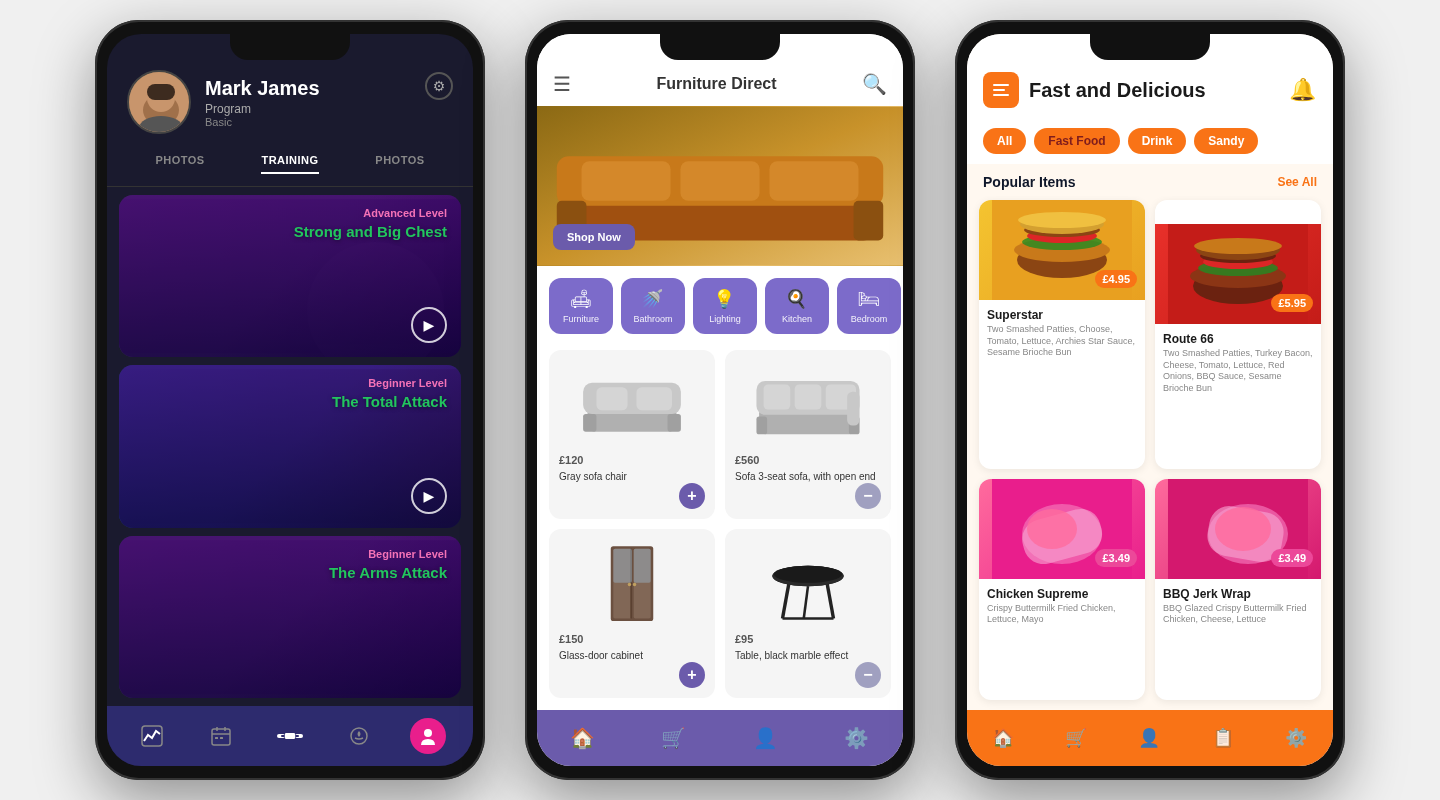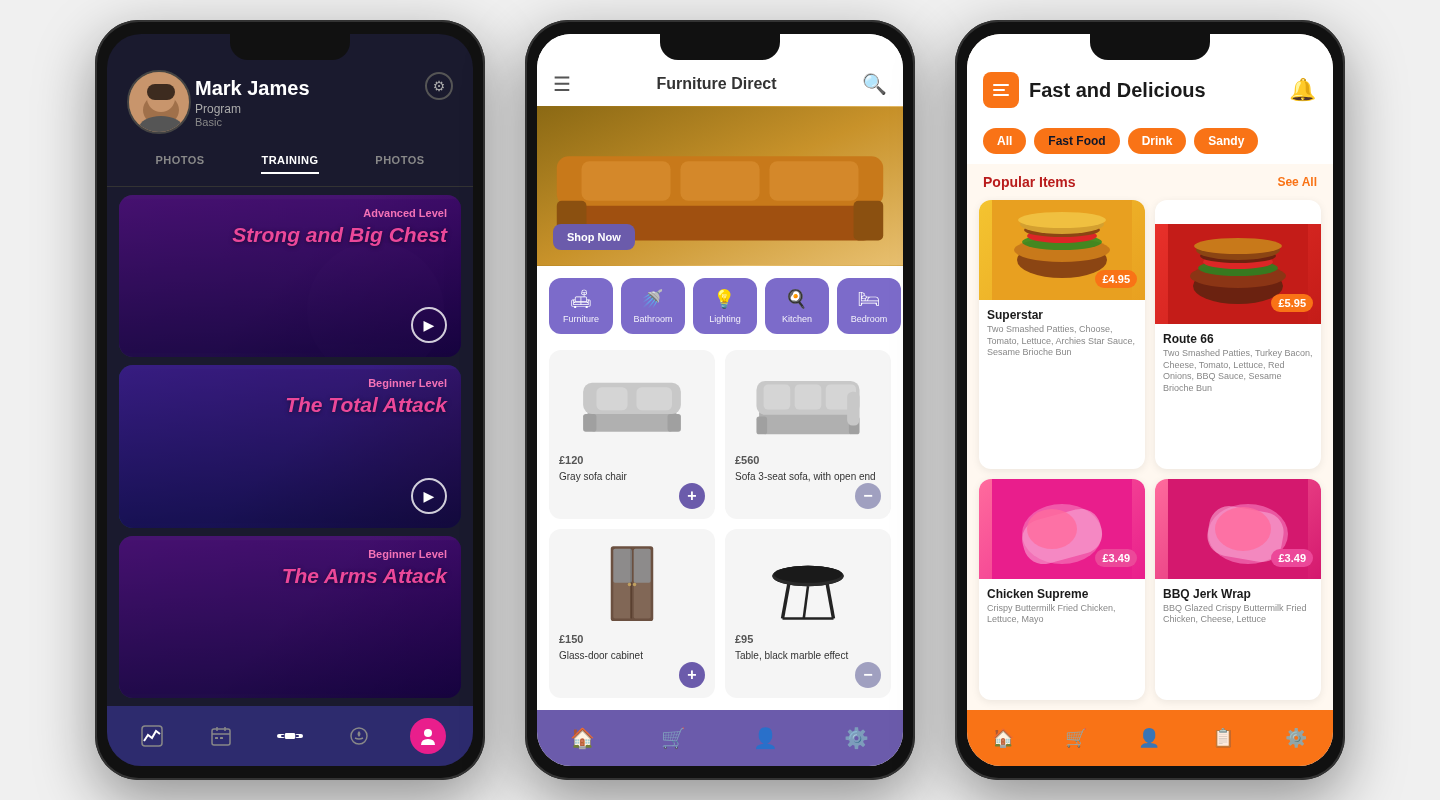--- a/index.html
+++ b/index.html
@@ -52,21 +52,21 @@
       width: 100%;
       height: 100%;
       display: flex;
       flex-direction: column;
       color: white;
     }
     .fitness-header {
       padding: 36px 20px 12px;
       display: flex;
       align-items: center;
-      gap: 4px;
+      gap: 14px;
       position: relative;
     }
     .avatar {
       width: 64px; height: 64px;
       border-radius: 50%;
       background: linear-gradient(135deg, #8B7355, #5a4535);
       overflow: hidden;
       flex-shrink: 0;
       border: 2px solid #444;
     }
@@ -131,25 +131,24 @@
       display: flex;
       flex-direction: column;
     }
     .workout-level {
       font-size: 11px;
       color: #f472b6;
       font-weight: 600;
       margin-bottom: 4px;
     }
     .workout-title {
-      font-size: 21px;
+      font-size: 15px;
       font-weight: 700;
-      color: #ec4899;
+      color: #22c55e;
       text-shadow: 0 1px 4px rgba(0,0,0,0.5);
-      font-style: italic;
     }
     .play-btn {
       position: absolute;
       right: 14px;
       bottom: 14px;
       width: 36px; height: 36px;
       border: 2px solid rgba(255,255,255,0.8);
       border-radius: 50%;
       display: flex; align-items: center; justify-content: center;
       color: white;
@@ -340,30 +339,30 @@
       background: white;
       flex-shrink: 0;
     }
     .food-cat-btn {
       padding: 6px 14px;
       border-radius: 20px;
       font-size: 12px;
       font-weight: 600;
     }
     .food-cat-btn.all { background: #f97316; color: white; }
-    .food-cat-btn.active { background: #f97316; color: #0f172a; }
+    .food-cat-btn.active { background: #f97316; color: #7f1d1d; }
     .food-cat-btn.inactive { background: #f97316; color: white; }
     .popular-section {
       padding: 10px 16px 6px;
       display: flex;
       align-items: center;
       justify-content: space-between;
       flex-shrink: 0;
     }
-    .popular-title { font-size: 14px; font-weight: 700; color: #b91c1c; }
+    .popular-title { font-size: 14px; font-weight: 700; color: #0f172a; }
     .see-all { font-size: 12px; color: #f97316; font-weight: 600; }
     .food-grid {
       flex: 1;
       display: grid;
       grid-template-columns: 1fr 1fr;
       gap: 10px;
       padding: 4px 12px 10px;
       overflow: hidden;
     }
     .food-item {

